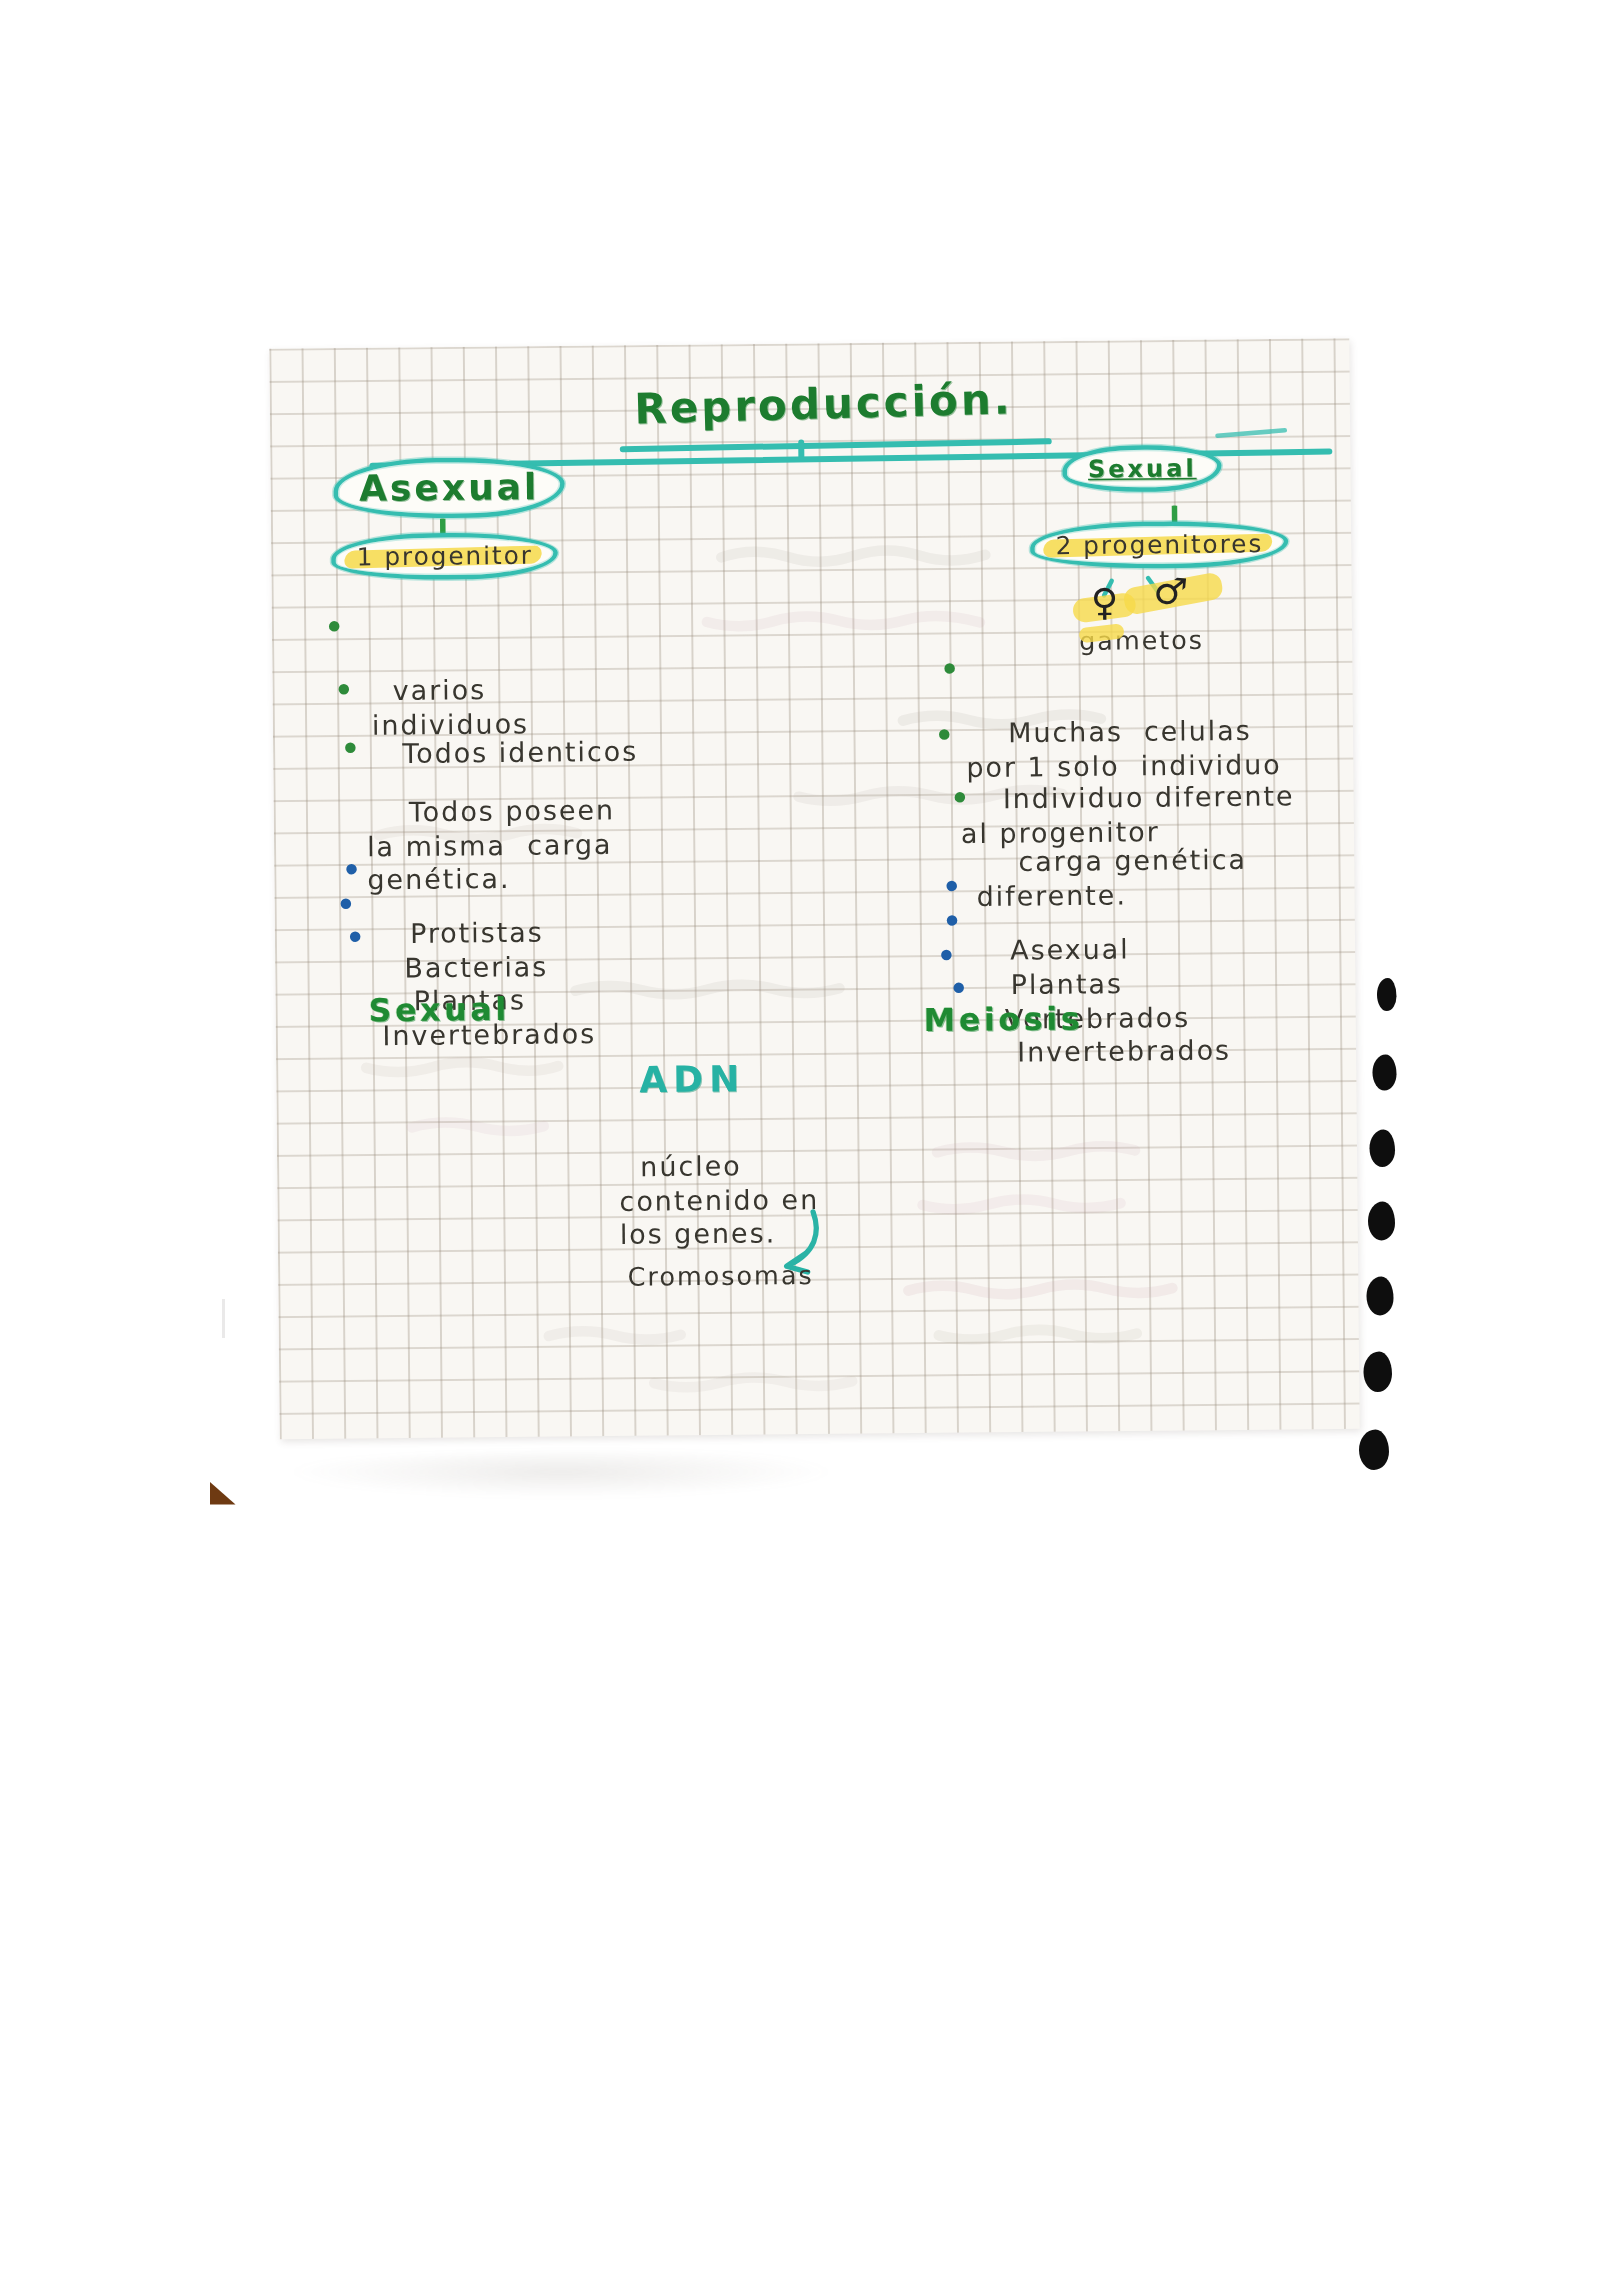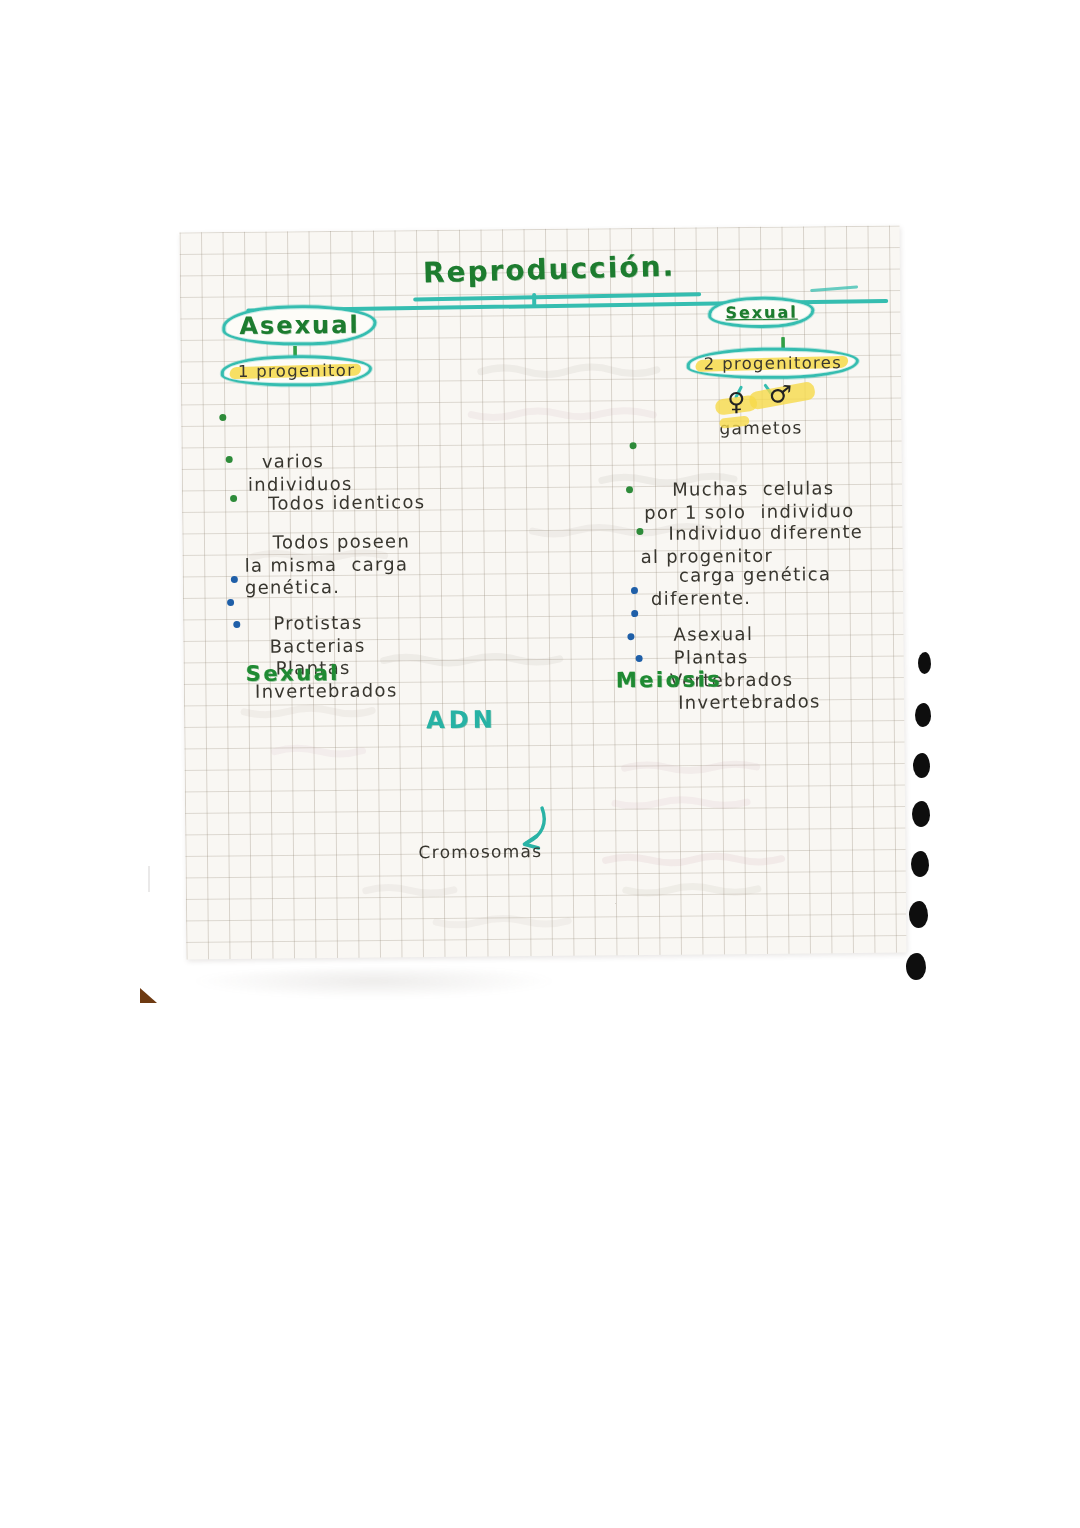--- a/index.html
+++ b/index.html
@@ -200,20 +200,23 @@
     <span class="dot" data-color="blue"></span>
     <span>Vertebrados</span>
   </div>
   <div class="pt hand" style="left:466px;top:419px;">
     <span class="dot" data-color="blue"></span>
     <span>Invertebrados</span>
   </div>
   <div class="process" style="left:432px;top:440px;">Meiosis</div>
 
   <div class="adn-heading" style="left:242px;top:476px;">ADN</div>
+  <div class="pt hand" style="left:228px;top:538px;">  núcleo
+contenido en
+los genes.</div>
   <svg style="position:absolute;left:330px;top:576px;" width="36" height="46" viewBox="0 0 36 46">
     <path d="M27 3 C32 17 28 30 11 38" fill="none" stroke="#2ab3a6" stroke-width="3.5" stroke-linecap="round"></path>
     <path d="M21 31 L9 39 L23 43" fill="none" stroke="#2ab3a6" stroke-width="3.5" stroke-linecap="round" stroke-linejoin="round"></path>
   </svg>
   <div class="caption hand" style="left:233px;top:612px;">Cromosomas</div>
 </div>
 
 <div class="hole" style="left:918px;top:652px;width:13px;height:22px;"></div>
 <div class="hole" style="left:915px;top:703px;width:16px;height:24px;"></div>
 <div class="hole" style="left:913px;top:753px;width:17px;height:25px;"></div>

